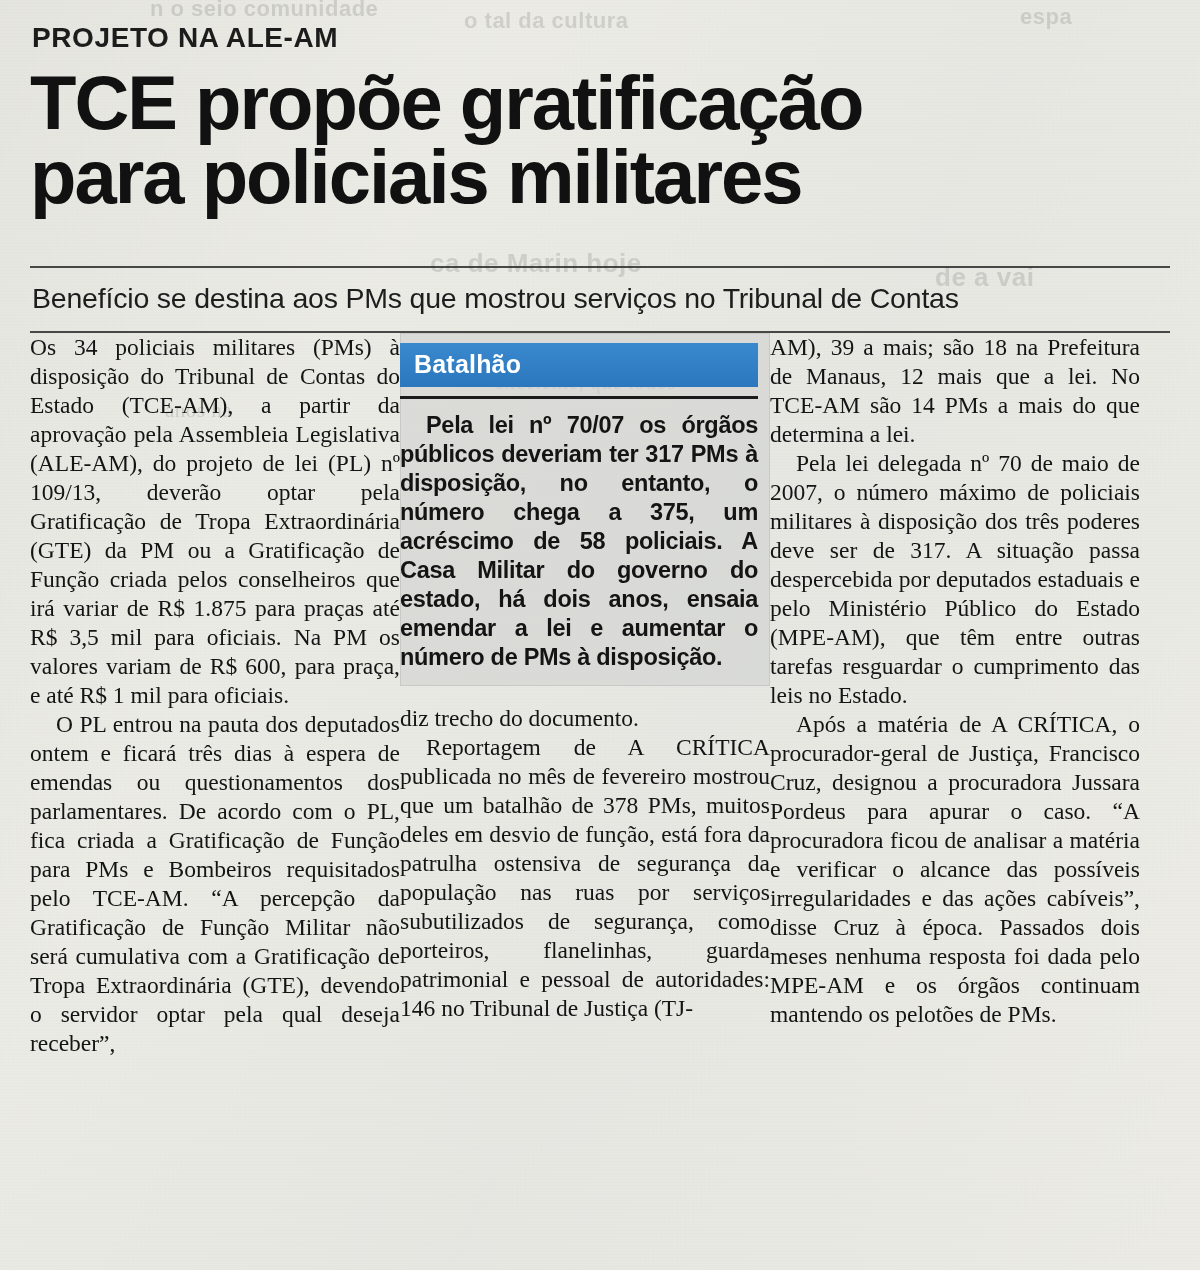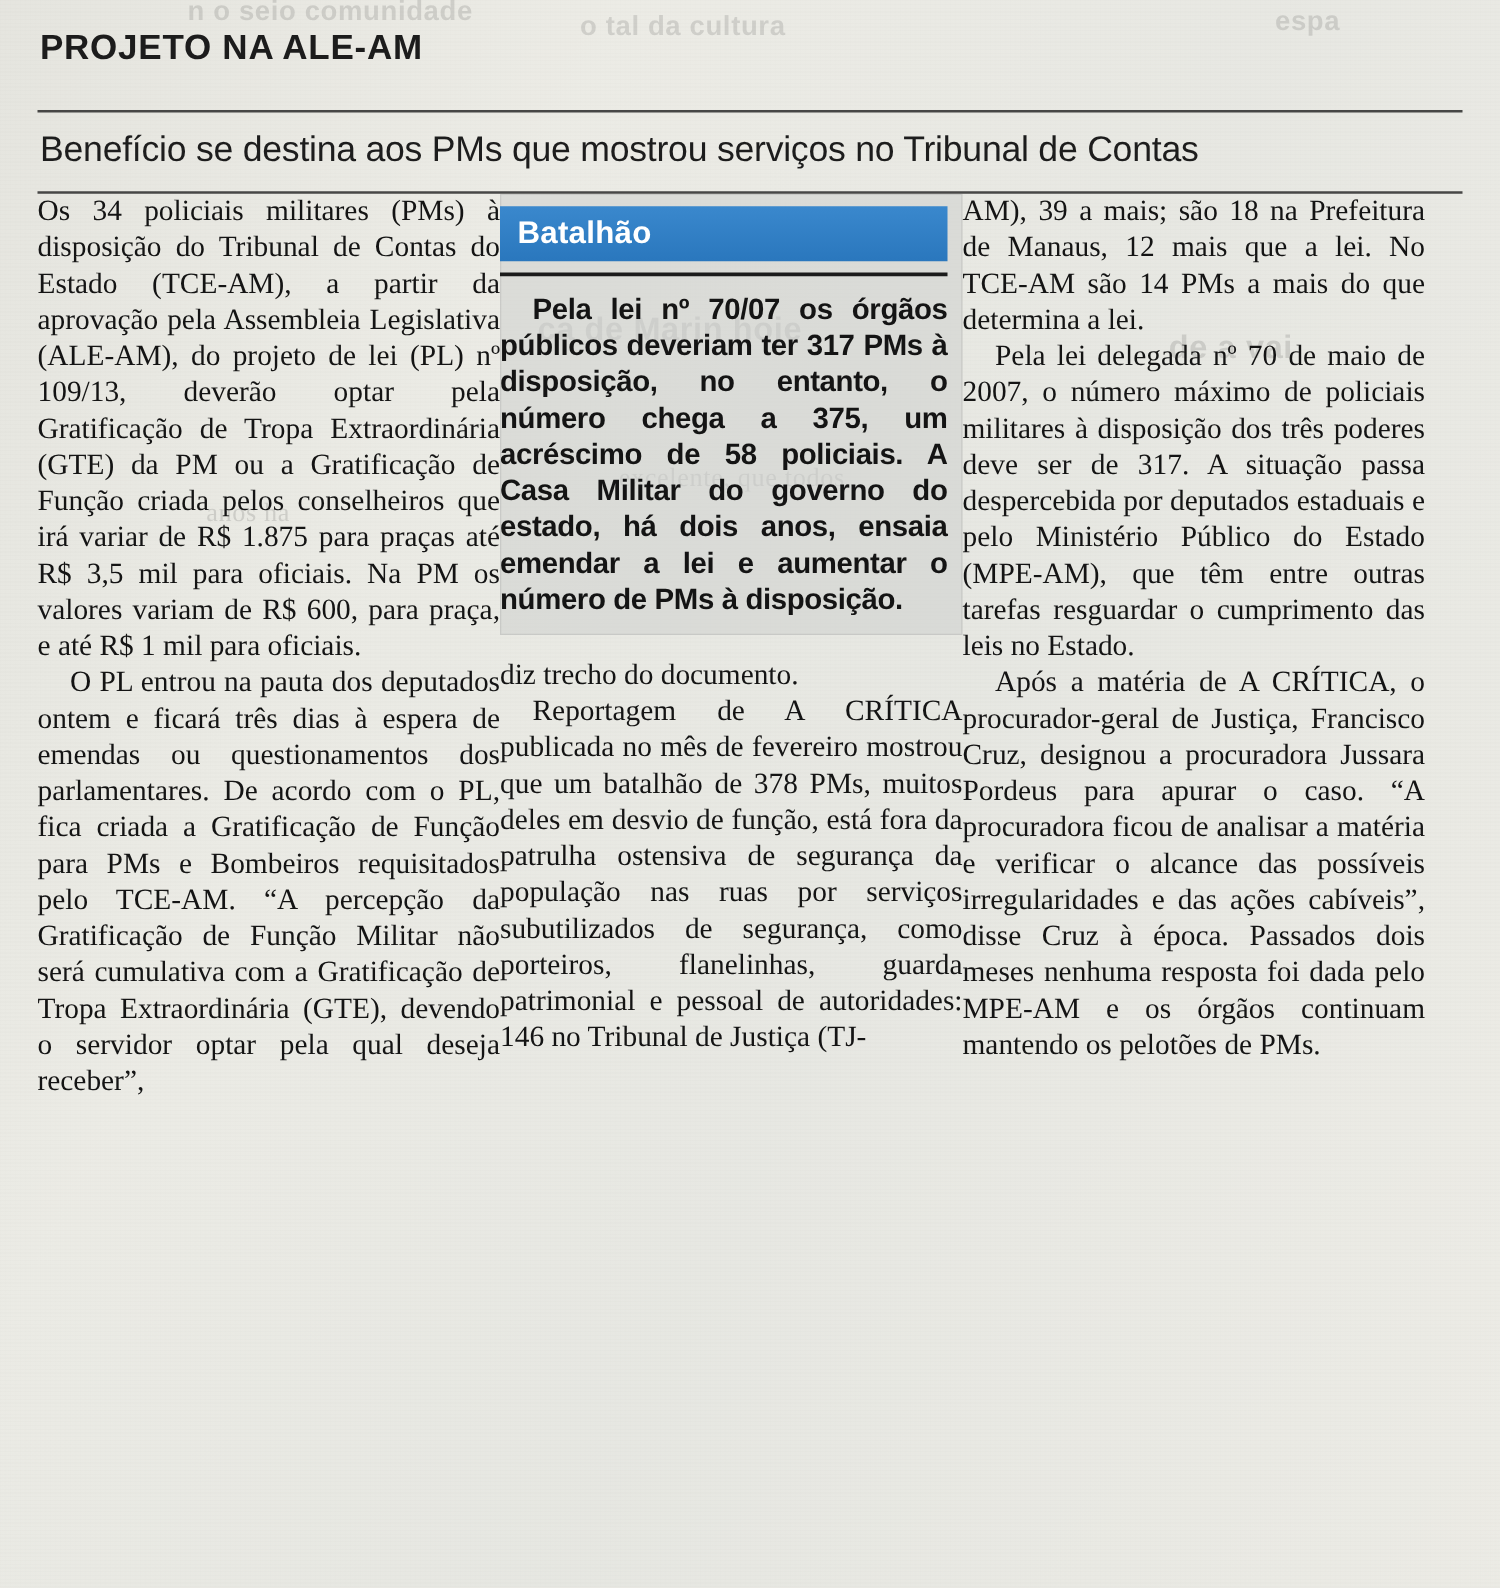--- a/index.html
+++ b/index.html
@@ -156,20 +156,24 @@
   <div class="ghost" style="top:4px; left:1020px; font-size:22px;">espa</div>
   <div class="ghost" style="top:248px; left:430px; font-size:26px;">ca de Marin hoje</div>
   <div class="ghost" style="top:262px; left:935px; font-size:26px;">de a vai</div>
   <div class="ghost" style="top:370px; left:495px; font-size:21px; font-family:'Liberation Serif',serif; font-weight:400;">excelente, que todos</div>
   <div class="ghost" style="top:398px; left:165px; font-size:21px; font-family:'Liberation Serif',serif; font-weight:400;">anos ha</div>
 
   <div class="content">
 
     <div class="kicker">PROJETO NA ALE-AM</div>
 
+    <h1 class="headline">
+      <span class="l1">TCE propõe gratificação</span>
+      <span class="l2">para policiais militares</span>
+    </h1>
 
     <div class="rule"></div>
 
     <div class="deck">Benefício se destina aos PMs que mostrou serviços no Tribunal de Contas</div>
 
     <div class="rule2"></div>
 
     <div class="columns">
 
       <div class="col">

